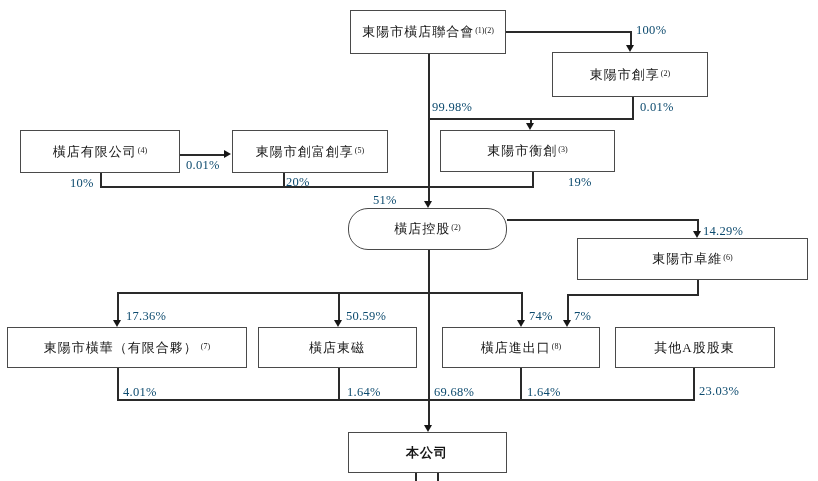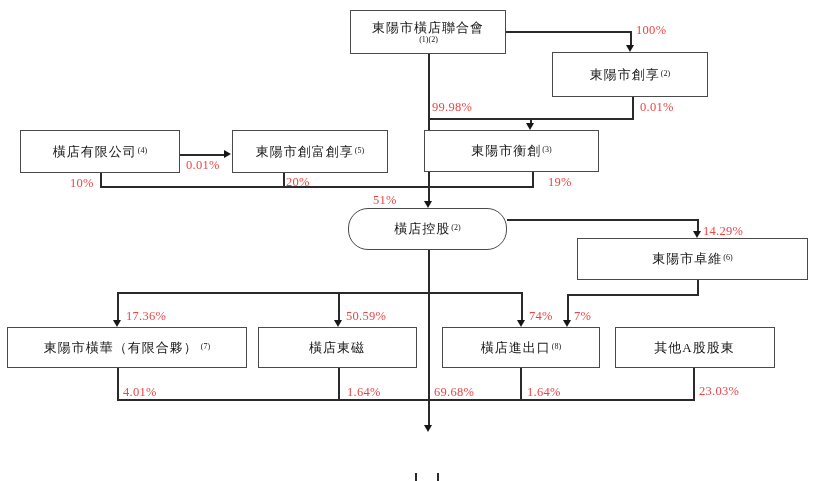--- a/index.html
+++ b/index.html
@@ -12,21 +12,21 @@
     display:flex;align-items:center;justify-content:center;
     font-size:13px;letter-spacing:1px;white-space:nowrap;color:#161616;
     box-sizing:border-box;
   }
   .box sup{font-size:8px;letter-spacing:0;margin-left:1px;line-height:1;position:relative;top:-1px;}
   .bold{font-weight:bold;}
   .h,.v{position:absolute;background:#2a2a2a;}
   .h{height:1.5px;}
   .v{width:1.5px;}
   .lbl{
-    position:absolute;font-size:12.5px;white-space:nowrap;color:#ef4444;letter-spacing:0.3px;
+    position:absolute;font-size:12.5px;white-space:nowrap;color:#0c4a6e;letter-spacing:0.3px;
   }
   .ad{ 
     position:absolute;width:0;height:0;
     border-left:4.5px solid transparent;border-right:4.5px solid transparent;
     border-top:7px solid #161616;
   }
   .ar{ 
     position:absolute;width:0;height:0;
     border-top:4.5px solid transparent;border-bottom:4.5px solid transparent;
     border-left:7px solid #161616;
@@ -85,42 +85,42 @@
 
   <div class="v" style="left:415px;top:473px;height:8px;"></div>
   <div class="v" style="left:437px;top:473px;height:8px;"></div>
 
   <span class="lbl" style="left:636px;top:23px;">100%</span>
   <span class="lbl" style="left:432px;top:100px;">99.98%</span>
   <span class="lbl" style="left:640px;top:100px;">0.01%</span>
   <span class="lbl" style="left:186px;top:158px;">0.01%</span>
   <span class="lbl" style="left:70px;top:176px;text-align:center;">10%</span>
   <span class="lbl" style="left:286px;top:175px;">20%</span>
-  <span class="lbl" style="left:548px;top:175px;text-align:right;">19%</span>
+  <span class="lbl" style="left:568px;top:175px;text-align:right;">19%</span>
   <span class="lbl" style="left:373px;top:193px;">51%</span>
   <span class="lbl" style="left:703px;top:224px;">14.29%</span>
   <span class="lbl" style="left:126px;top:309px;">17.36%</span>
   <span class="lbl" style="left:346px;top:309px;">50.59%</span>
   <span class="lbl" style="left:529px;top:309px;">74%</span>
   <span class="lbl" style="left:574px;top:309px;">7%</span>
   <span class="lbl" style="left:123px;top:385px;">4.01%</span>
   <span class="lbl" style="left:347px;top:385px;">1.64%</span>
   <span class="lbl" style="left:434px;top:385px;">69.68%</span>
   <span class="lbl" style="left:527px;top:385px;">1.64%</span>
   <span class="lbl" style="left:699px;top:384px;">23.03%</span>
 
-  <div class="box" style="left:350px;top:10px;width:156px;height:44px;flex-direction:column;">
+  <div class="box" style="left:350px;top:10px;width:156px;height:44px;">
     <span>東陽市橫店聯合會</span>
       <sup>(1)(2)</sup>
   </div>
   <div class="box" style="left:552px;top:52px;width:156px;height:45px;">
     <span>東陽市創享</span>
       <sup>(2)</sup>
   </div>
-  <div class="box" style="left:424px;top:130px;width:175px;height:42px;">
+  <div class="box" style="left:440px;top:130px;width:175px;height:42px;">
     <span>東陽市衡創</span>
       <sup>(3)</sup>
   </div>
   <div class="box" style="left:20px;top:130px;width:160px;height:43px;">
     <span>橫店有限公司</span>
       <sup>(4)</sup>
   </div>
   <div class="box" style="left:232px;top:130px;width:156px;height:43px;">
     <span>東陽市創富創享</span>
       <sup>(5)</sup>
@@ -142,14 +142,18 @@
       <sup></sup>
   </div>
   <div class="box" style="left:442px;top:327px;width:158px;height:41px;">
     <span>橫店進出口</span>
       <sup>(8)</sup>
   </div>
   <div class="box" style="left:615px;top:327px;width:160px;height:41px;">
     <span>其他A股股東</span>
       <sup></sup>
   </div>
+  <div class="box bold" style="left:348px;top:432px;width:159px;height:41px;">
+    <span>本公司</span>
+      <sup></sup>
+  </div>
 
 </div>
 
 </body></html>

